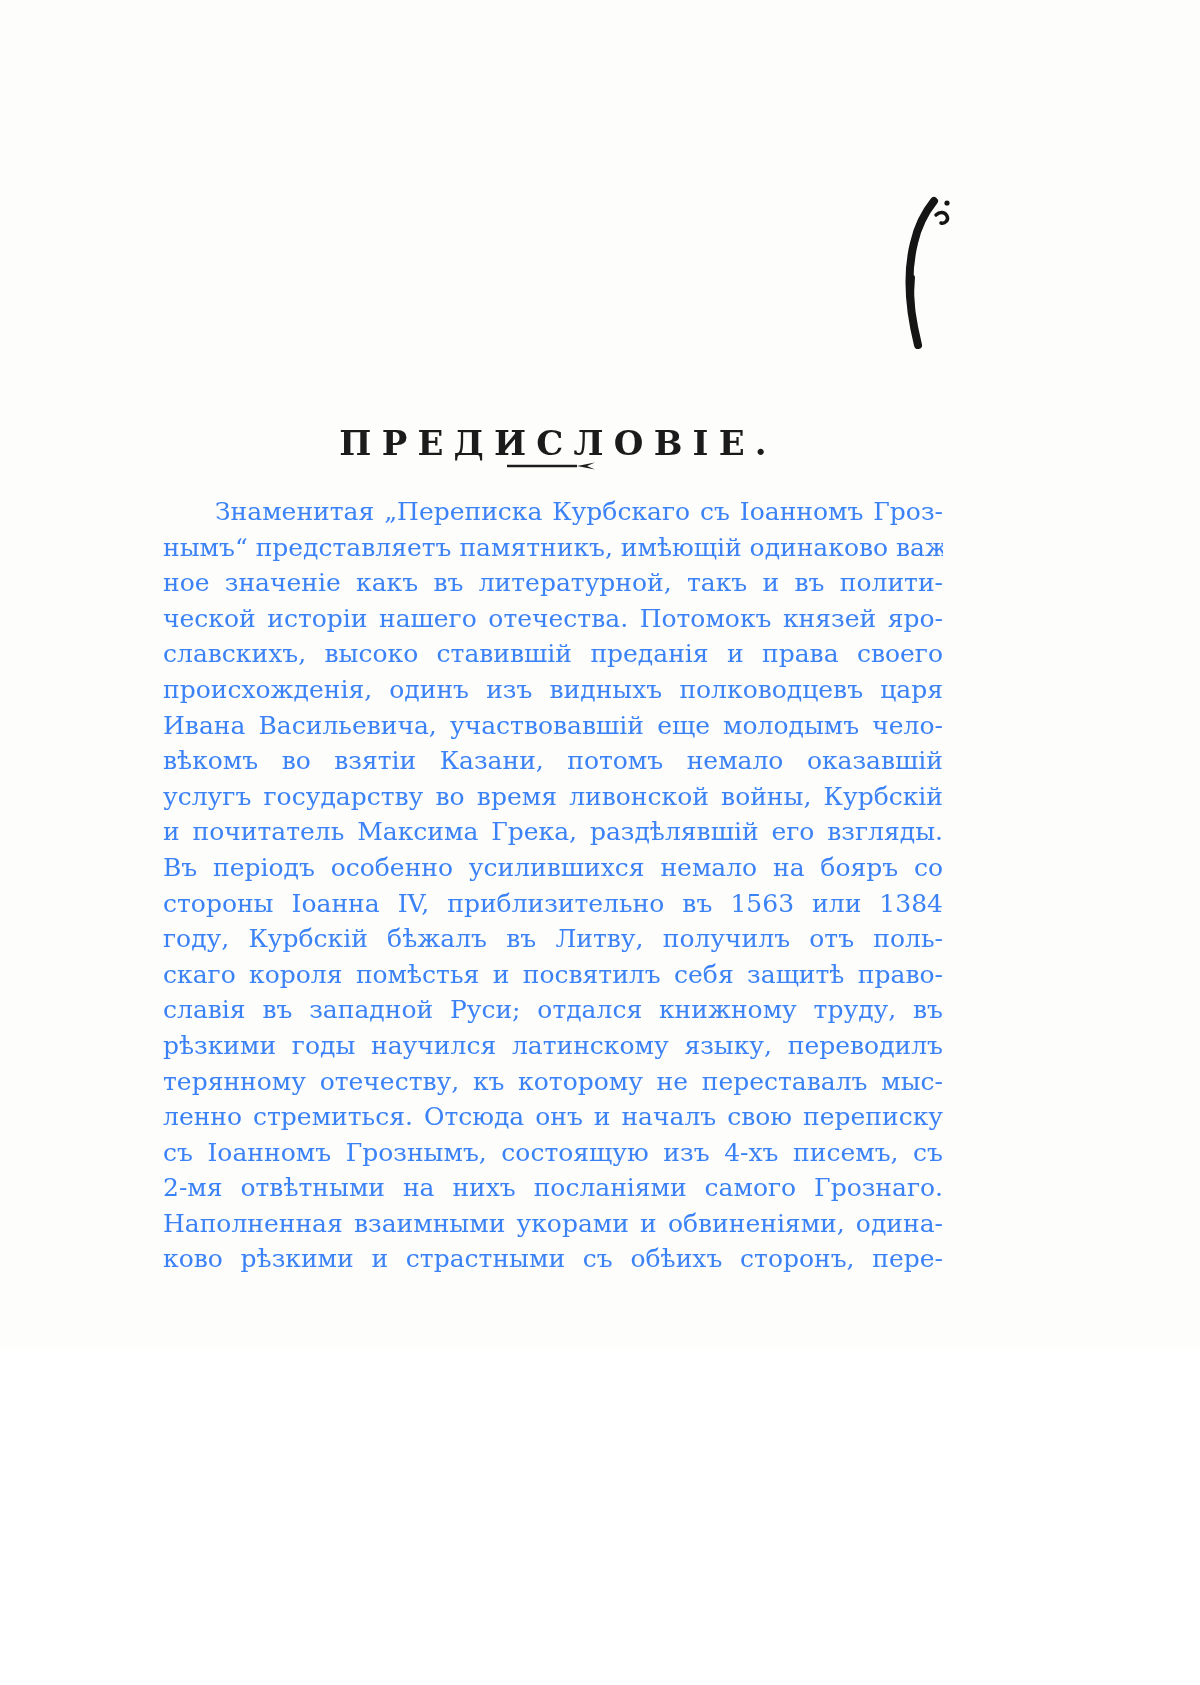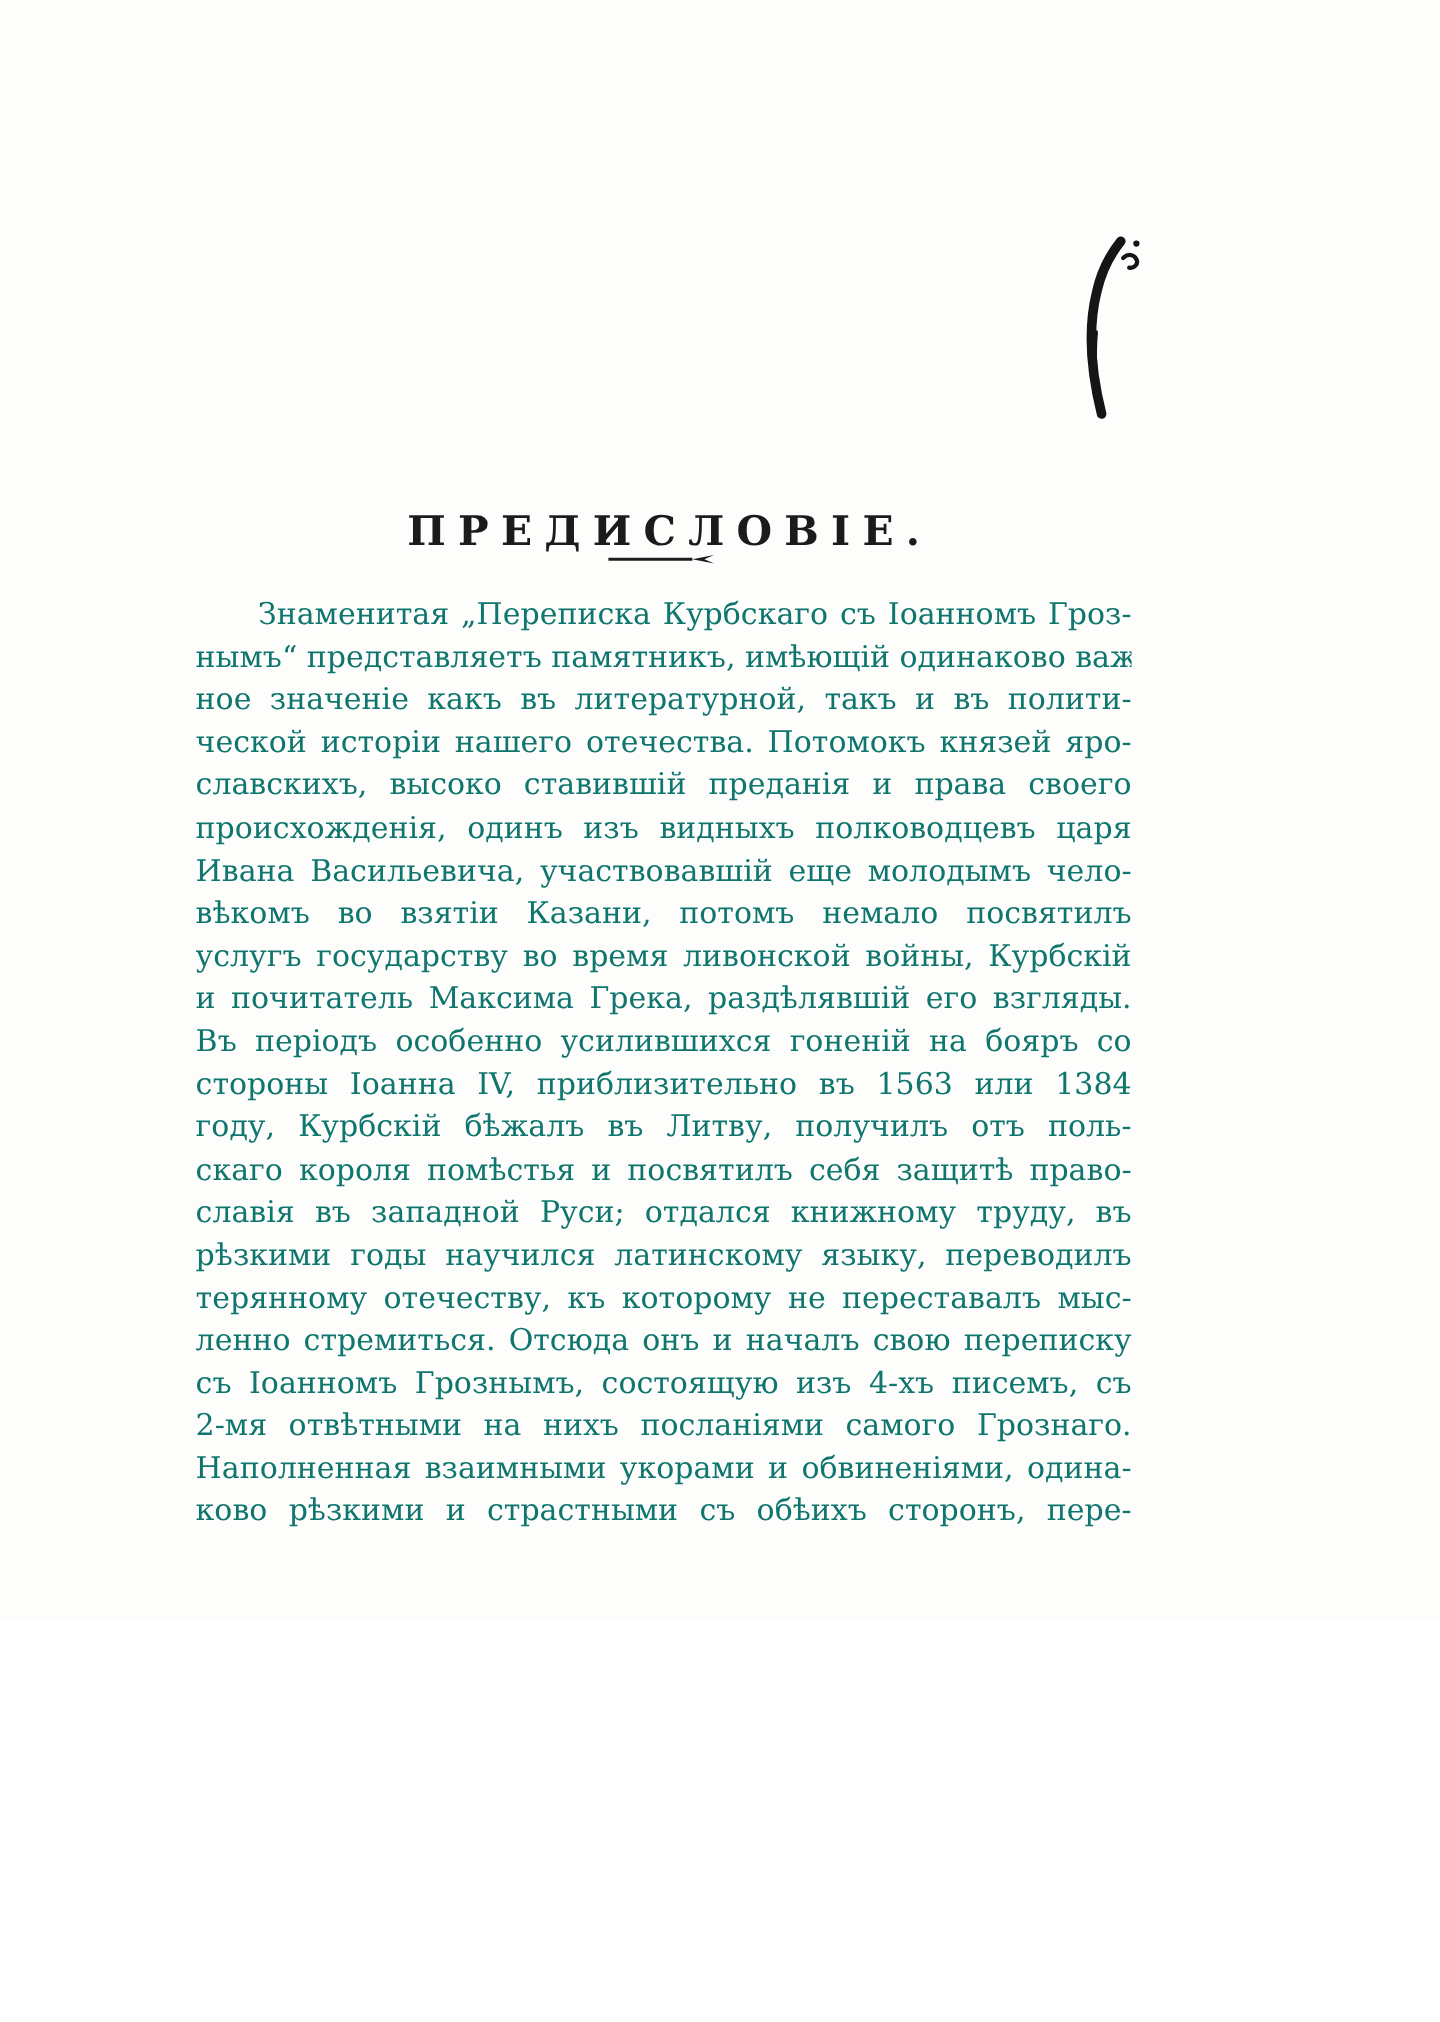--- a/index.html
+++ b/index.html
@@ -39,21 +39,21 @@
     width: 64px;
     height: 158px;
   }
   .body-text {
     position: absolute;
     top: 494px;
     left: 163px;
     width: 780px;
     font-size: 25px;
     line-height: 35.6px;
-    color: #0f766e;
+    color: #3b82f6;
   }
   .line {
     text-align: justify;
     text-align-last: justify;
     height: 35.6px;
     overflow: hidden;
     white-space: nowrap;
   }
   .line.first {
     text-indent: 52px;
@@ -100,24 +100,24 @@
   </div>
 
   <div class="body-text">
     <div class="line first">Знаменитая „Переписка Курбскаго съ Іоанномъ Гроз-</div>
     <div class="line">нымъ“ представляетъ памятникъ, имѣющій одинаково важ-</div>
     <div class="line">ное значеніе какъ въ литературной, такъ и въ полити-</div>
     <div class="line">ческой исторіи нашего отечества. Потомокъ князей яро-</div>
     <div class="line">славскихъ, высоко ставившій преданія и права своего</div>
     <div class="line">происхожденія, одинъ изъ видныхъ полководцевъ царя</div>
     <div class="line">Ивана Васильевича, участвовавшій еще молодымъ чело-</div>
-    <div class="line">вѣкомъ во взятіи Казани, потомъ немало посвятилъ</div>
+    <div class="line">вѣкомъ во взятіи Казани, потомъ немало оказавшій</div>
     <div class="line">услугъ государству во время ливонской войны, Курбскій</div>
     <div class="line">и почитатель Максима Грека, раздѣлявшій его взгляды.</div>
-    <div class="line">Въ періодъ особенно усилившихся гоненій на бояръ со</div>
+    <div class="line">Въ періодъ особенно усилившихся немало на бояръ со</div>
     <div class="line">стороны Іоанна IV, приблизительно въ 1563 или 1384</div>
     <div class="line">году, Курбскій бѣжалъ въ Литву, получилъ отъ поль-</div>
     <div class="line">скаго короля помѣстья и посвятилъ себя защитѣ право-</div>
     <div class="line">славія въ западной Руси; отдался книжному труду, въ</div>
     <div class="line">рѣзкими годы научился латинскому языку, переводилъ</div>
     <div class="line">терянному отечеству, къ которому не переставалъ мыс-</div>
     <div class="line">ленно стремиться. Отсюда онъ и началъ свою переписку</div>
     <div class="line">съ Іоанномъ Грознымъ, состоящую изъ 4-хъ писемъ, съ</div>
     <div class="line">2-мя отвѣтными на нихъ посланіями самого Грознаго.</div>
     <div class="line">Наполненная взаимными укорами и обвиненіями, одина-</div>

